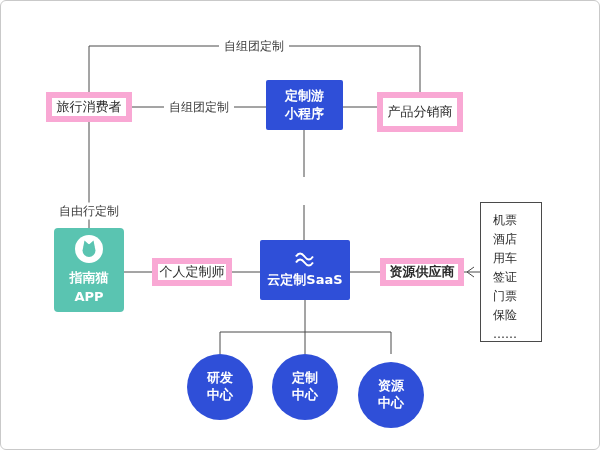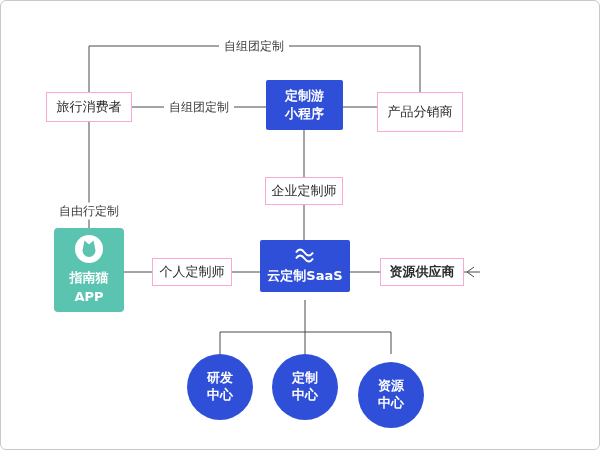--- a/index.html
+++ b/index.html
@@ -3,21 +3,21 @@
 <meta charset="utf-8">
 <style>
   * { margin:0; padding:0; box-sizing:border-box; }
   body { background:#fff; font-family:"DejaVu Sans","Liberation Sans",sans-serif; }
   .canvas { position:relative; width:600px; height:450px; background:#fff;
             border:1px solid #c9c9c9; border-radius:6px; overflow:hidden; }
   .edges { position:absolute; left:0; top:0; z-index:1; }
   .edges line, .edges polyline { stroke:var(--line,#4a4a4a); stroke-width:1; fill:none; }
   .node { position:absolute; z-index:2; display:flex; align-items:center;
           justify-content:center; text-align:center; }
-  .plain { background:#fff; border:1px solid #f9a8d4; font-size:13px; color:#2b2b2b; }
+  .plain { background:#fff; border:6px solid #f9a8d4; font-size:13px; color:#2b2b2b; }
   .blue  { background:var(--primary-blue,#2f4fd8); color:#fff; font-weight:600;
            font-size:13px; border-radius:2px; flex-direction:column; line-height:1.35; }
   .teal  { background:var(--teal,#5ac4b1); color:#fff; font-weight:700; font-size:13px;
            border-radius:4px; flex-direction:column; line-height:1.45; }
   .circle { border-radius:50%; line-height:1.3;align-items:center; }
   .edge-label { position:absolute; z-index:3; transform:translate(-50%,-50%);
                 background:#fff; padding:0 5px; font-size:12px; color:#404040;
                 white-space:nowrap; }
   .list-box { position:absolute; z-index:2; background:#fff; border:1px solid #4a4a4a;
               padding:8px 0 0 12px; }
@@ -57,45 +57,53 @@
 
   <div class="node plain" style="left:45px; top:91px; width:86px; height:30px;">旅行消费者</div>
 
   <div class="node blue" style="left:265px; top:79px; width:77px; height:50px;">
     <span>定制游</span>
     <span>小程序</span>
   </div>
 
   <div class="node plain" style="left:376px; top:91px; width:86px; height:40px;">产品分销商</div>
 
-  <div class="node plain" style="left:264px; top:176px; width:78px; height:28px;">企业定制师</div>
 
   <div class="node teal" style="left:53px; top:227px; width:70px; height:84px;">
     <svg class="cat-icon" width="30" height="30" viewBox="0 0 30 30">
       <circle cx="15" cy="15" r="14" fill="#ffffff"></circle>
       <polygon points="9,14 10.5,6.5 15,10.5" fill="var(--teal,#5ac4b1)"></polygon>
       <polygon points="21,14 19.5,6.5 15,10.5" fill="var(--teal,#5ac4b1)"></polygon>
       <circle cx="15" cy="16.5" r="6.5" fill="var(--teal,#5ac4b1)"></circle>
     </svg>
     <span>指南猫</span>
     <span>APP</span>
   </div>
 
   <div class="node plain" style="left:151px; top:257px; width:80px; height:28px;">个人定制师</div>
 
-  <div class="node blue" style="left:259px; top:239px; width:90px; height:52px;">
+  <div class="node blue" style="left:259px; top:239px; width:90px; height:60px;">
     <svg class="saas-icon" width="26" height="16" viewBox="0 0 26 16">
       <path d="M4 5.5 q4 -6 8.5 0 t8.5 0" stroke="#ffffff" stroke-width="2" fill="none"></path>
       <path d="M4 11.5 q4 -6 8.5 0 t8.5 0" stroke="#ffffff" stroke-width="2" fill="none"></path>
     </svg>
     <span>云定制SaaS</span>
   </div>
 
   <div class="node plain" style="left:379px; top:257px; width:84px; height:28px;font-weight:bold;">资源供应商</div>
 
+  <div class="list-box" style="left:479px; top:201px; width:62px; height:140px;">
+    <div>机票</div>
+    <div>酒店</div>
+    <div>用车</div>
+    <div>签证</div>
+    <div>门票</div>
+    <div>保险</div>
+    <div>……</div>
+  </div>
 
   <div class="node blue circle" style="left:186px; top:353px; width:66px; height:66px;">
     <span>研发</span>
     <span>中心</span>
   </div>
   <div class="node blue circle" style="left:271px; top:353px; width:66px; height:66px;">
     <span>定制</span>
     <span>中心</span>
   </div>
   <div class="node blue circle" style="left:357px; top:361px; width:66px; height:66px;">

